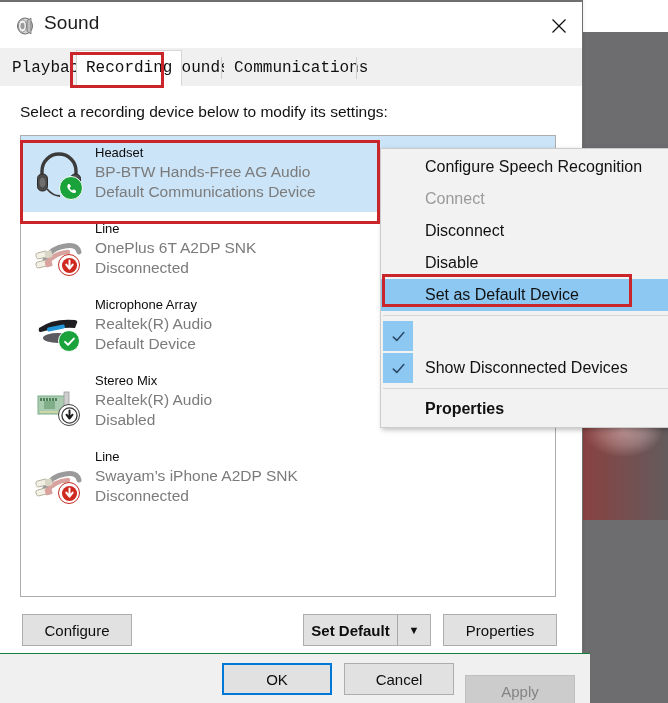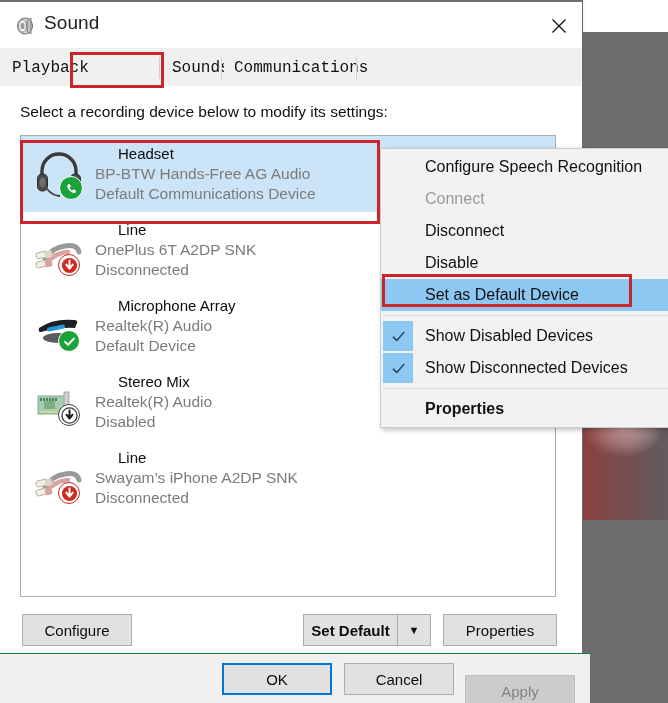--- a/index.html
+++ b/index.html
@@ -140,21 +140,21 @@
   .dev-icon{
     position:relative;
     width:56px; height:56px;
     flex:0 0 56px;
     margin-right:8px;
   }
   .dev-text{
     display:flex; flex-direction:column; justify-content:center;
     line-height:1.30;
   }
-  .dev-name{ font-size:15px; color:#0c0c0c;margin-left:23px; }
+  .dev-name{ font-size:13px; color:#0c0c0c; }
   .dev-sub{ font-size:15.5px; color:#7b7b7b; }
   .dev-status{ font-size:15.5px; color:#7b7b7b; }
 
   
   .badge{
     position:absolute; border-radius:50%;
     display:flex; align-items:center; justify-content:center;
   }
   .badge.green{ background:#19a33a; border:1.5px solid #ffffff; }
   .badge.red{ background:#ffffff; border:1.5px solid #c62b22; }
@@ -278,20 +278,23 @@
         <svg width="16" height="16" viewBox="0 0 16 16">
           <line x1="1.5" y1="1.5" x2="14.5" y2="14.5" stroke="#111" stroke-width="1.3"></line>
           <line x1="14.5" y1="1.5" x2="1.5" y2="14.5" stroke="#111" stroke-width="1.3"></line>
         </svg>
       </div>
     </div>
 
     <div class="tabstrip">
       <div class="tab" id="tab0" style="left:2px;">
           <span>Playback</span>
+        </div>
+      <div class="tab active" id="tab1" style="left:76px;">
+          <span>Recording</span>
         </div>
       <div class="tab" id="tab2" style="left:162px;">
           <span>Sounds</span>
         </div>
       <div class="tab" id="tab3" style="left:224px;">
           <span>Communications</span>
         </div>
       <div class="tab-sep" style="left:159px;"></div>
       <div class="tab-sep" style="left:221px;"></div>
       <div class="tab-sep" style="left:356px;"></div>
@@ -448,21 +451,20 @@
     <div class="mi">Disconnect</div>
     <div class="mi">Disable</div>
     <div class="mi highlight">Set as Default Device</div>
     <div class="mi-sep"></div>
     <div class="mi">
       <span class="check">
         <svg width="15" height="15" viewBox="0 0 16 16">
           <path d="M2.5 8.6 L6.2 12.2 L13.6 3.8" fill="none" stroke="#2b4b68" stroke-width="1.7" stroke-linecap="round" stroke-linejoin="round"></path>
         </svg>
       </span>
-      <span>Show Disabled Devices</span>
     </div>
     <div class="mi">
       <span class="check">
         <svg width="15" height="15" viewBox="0 0 16 16">
           <path d="M2.5 8.6 L6.2 12.2 L13.6 3.8" fill="none" stroke="#2b4b68" stroke-width="1.7" stroke-linecap="round" stroke-linejoin="round"></path>
         </svg>
       </span>
       <span>Show Disconnected Devices</span>
     </div>
     <div class="mi-sep"></div>

